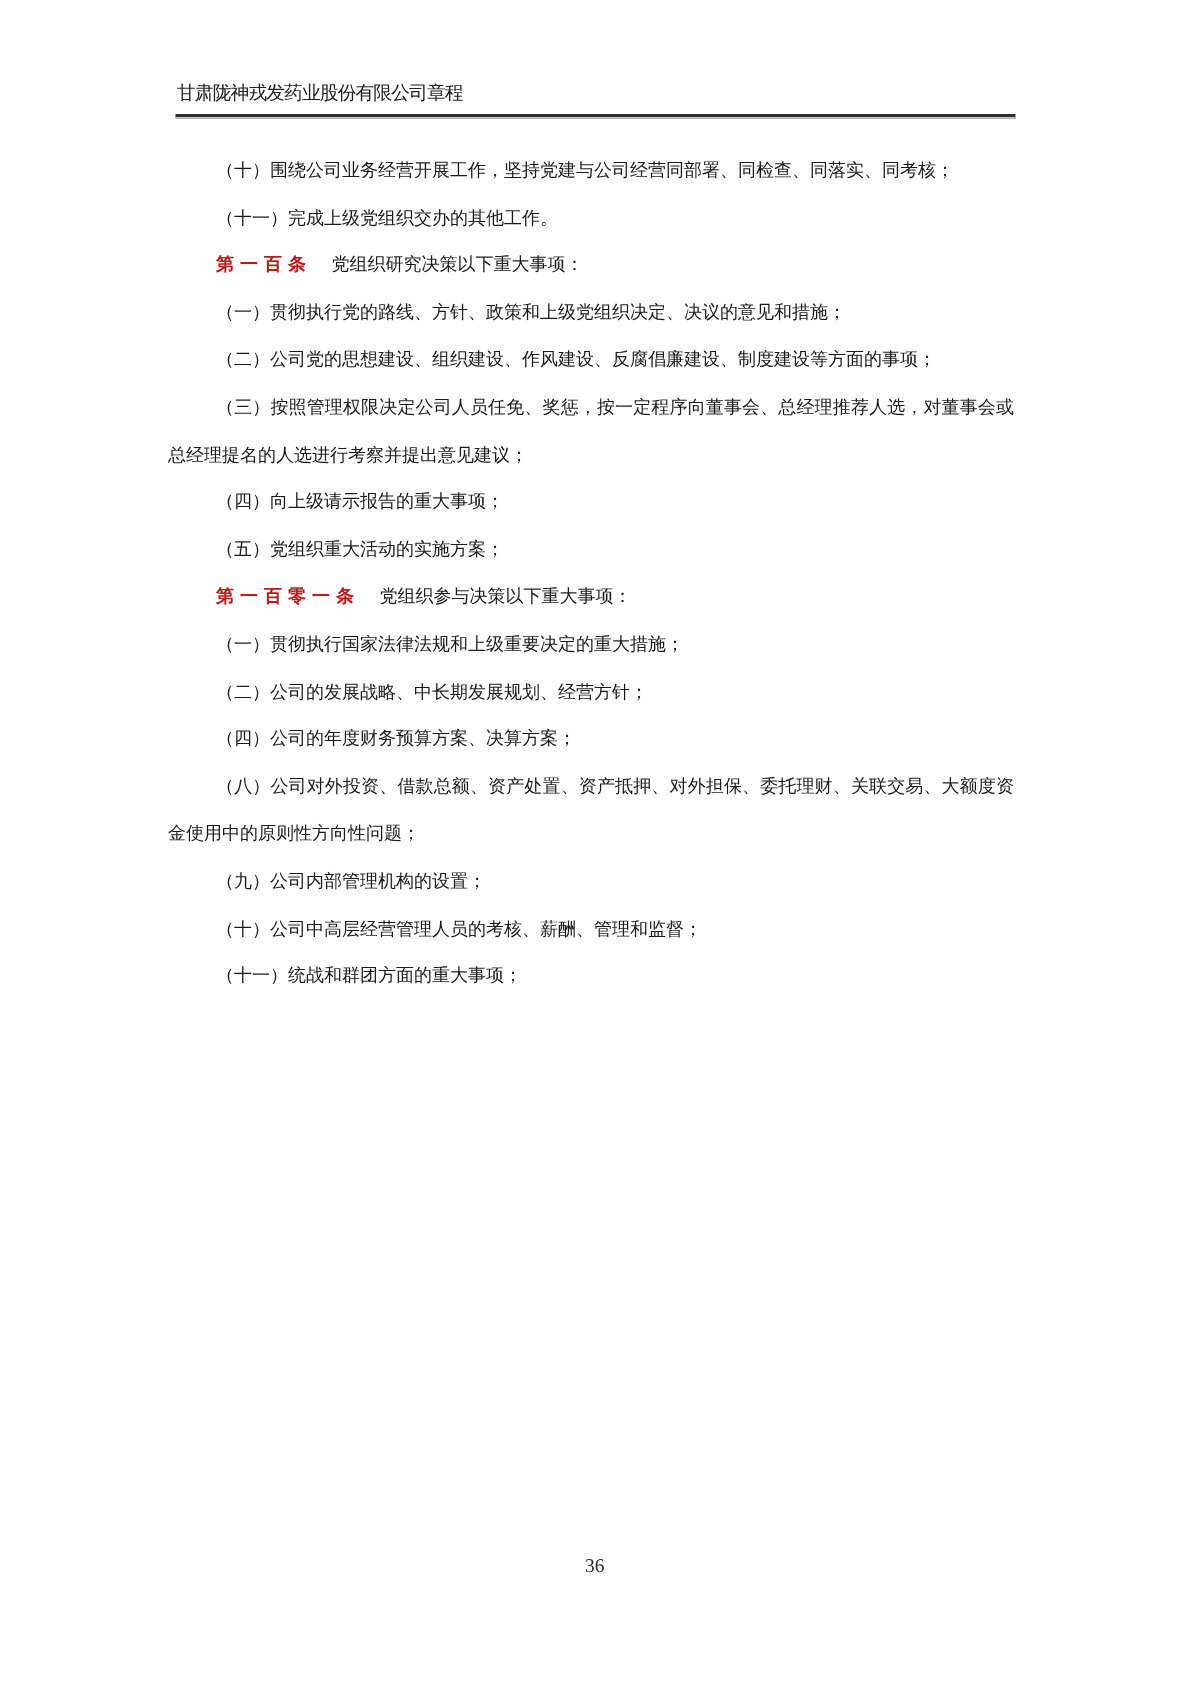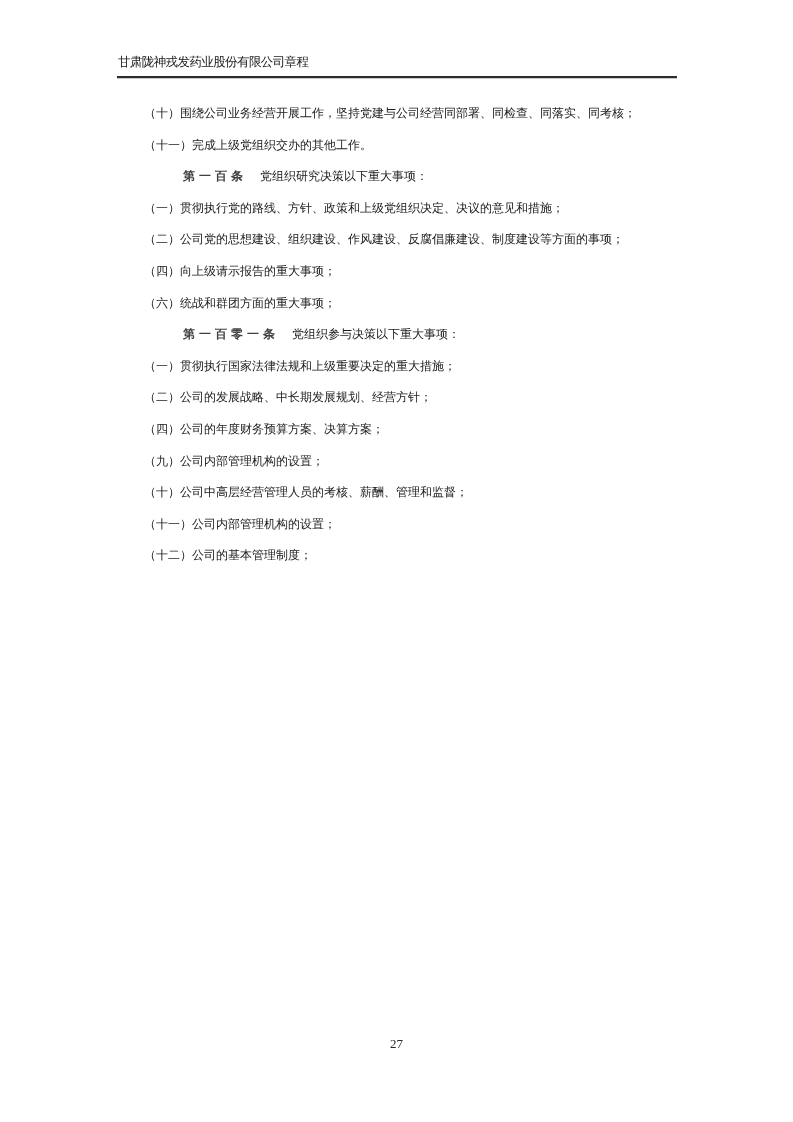--- a/index.html
+++ b/index.html
@@ -45,22 +45,21 @@
     text-justify: inter-ideograph;
   }
   .doc-body p {
     margin: 0;
     padding: 0;
     text-indent: 32px;
   }
   .article .term {
     font-weight: bold;
     letter-spacing: 4px;
-    color: #404040;
-    margin-left: 39px;
+    color: #b91c1c;
   }
   .article .rest {
     margin-left: 13px;
   }
   .footer-pagenum {
     position: absolute;
     left: 0;
     top: 1036px;
     width: 100%;
     text-align: center;
@@ -75,27 +74,28 @@
 
   <div class="header-title">甘肃陇神戎发药业股份有限公司章程</div>
   <div class="header-rule"></div>
 
   <div class="doc-body">
     <p>（十）围绕公司业务经营开展工作，坚持党建与公司经营同部署、同检查、同落实、同考核；</p>
     <p>（十一）完成上级党组织交办的其他工作。</p>
     <p class="article"><span class="term">第一百条</span><span class="rest">党组织研究决策以下重大事项：</span></p>
     <p>（一）贯彻执行党的路线、方针、政策和上级党组织决定、决议的意见和措施；</p>
     <p>（二）公司党的思想建设、组织建设、作风建设、反腐倡廉建设、制度建设等方面的事项；</p>
+    <p>（三）按照管理权限决定公司人员任免、奖惩，按一定程序向董事会、总经理推荐人选，对董事会或总经理提名的人选进行考察并提出意见建议；</p>
     <p>（四）向上级请示报告的重大事项；</p>
-    <p>（六）统战和群团方面的重大事项；</p>
+    <p>（五）党组织重大活动的实施方案；</p>
     <p class="article"><span class="term">第一百零一条</span><span class="rest">党组织参与决策以下重大事项：</span></p>
     <p>（一）贯彻执行国家法律法规和上级重要决定的重大措施；</p>
     <p>（二）公司的发展战略、中长期发展规划、经营方针；</p>
     <p>（四）公司的年度财务预算方案、决算方案；</p>
+    <p>（八）公司对外投资、借款总额、资产处置、资产抵押、对外担保、委托理财、关联交易、大额度资金使用中的原则性方向性问题；</p>
     <p>（九）公司内部管理机构的设置；</p>
     <p>（十）公司中高层经营管理人员的考核、薪酬、管理和监督；</p>
-    <p>（十一）公司内部管理机构的设置；</p>
-    <p>（十二）公司的基本管理制度；</p>
+    <p>（十一）统战和群团方面的重大事项；</p>
   </div>
 
-  <div class="footer-pagenum">27</div>
+  <div class="footer-pagenum">36</div>
 
 </div>
 
 </body></html>

